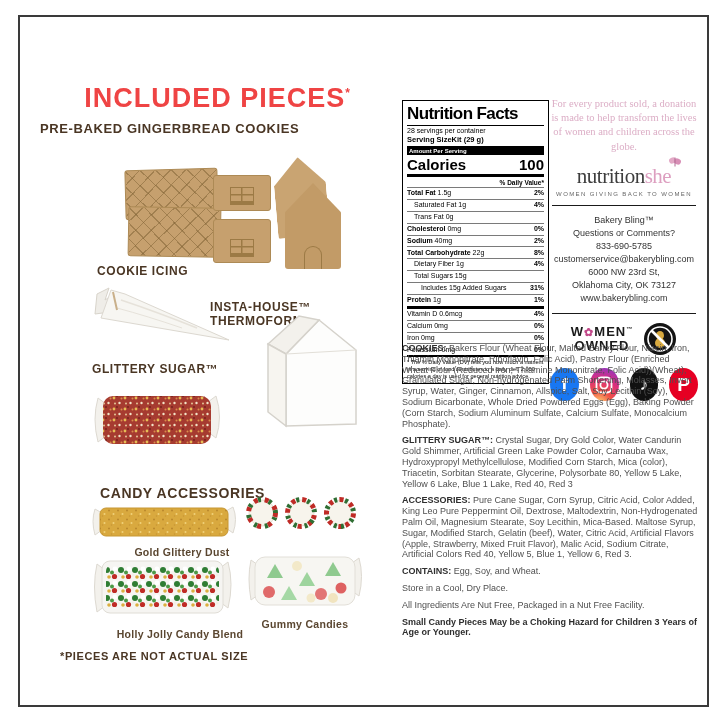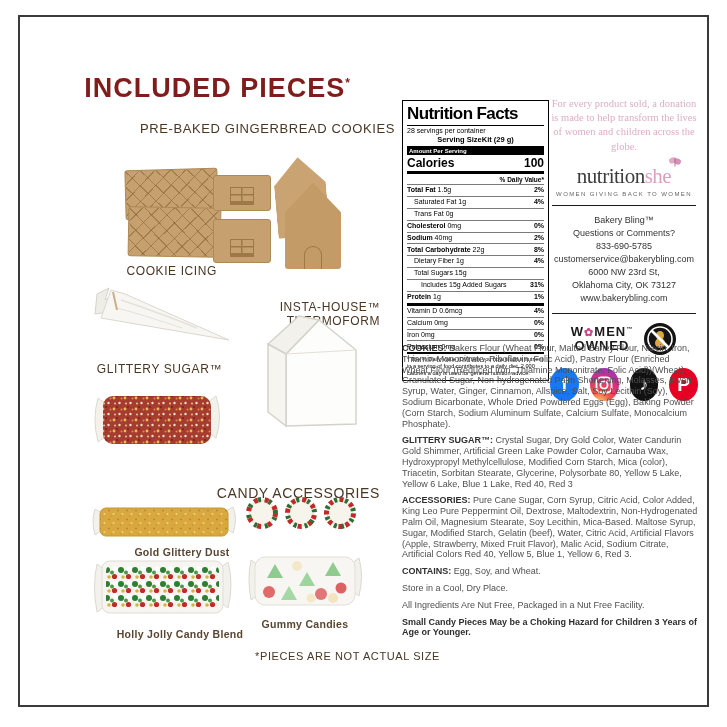--- a/index.html
+++ b/index.html
@@ -1,22 +1,22 @@
 <!DOCTYPE html>
 <html><head>
 <meta charset="utf-8">
 <style>
   html,body{margin:0;padding:0;background:#fff;}
   body{width:727px;height:727px;position:relative;font-family:"Liberation Sans",sans-serif;-webkit-font-smoothing:antialiased;}
   .frame{position:absolute;left:18px;top:15px;width:691px;height:692px;border:2px solid #3a3a3a;background:#fff;box-sizing:border-box;}
   .abs{position:absolute;}
   
-  .kit-title{left:20px;top:56px;width:355px;text-align:center;font-size:27px;font-weight:700;letter-spacing:1px;color:#7f1d1d;}
+  .kit-title{left:20px;top:66px;width:355px;text-align:center;font-size:27px;font-weight:700;letter-spacing:1px;color:#ef4444;}
   .kit-title sup{font-size:12px;}
-  .section-label{color:#4a3624;font-weight:400;letter-spacing:.6px;text-align:right;}
+  .section-label{color:#4a3624;font-weight:700;letter-spacing:.6px;text-align:left;}
   .kit-subtitle{left:20px;top:104px;width:355px;font-size:13px;}
   .lbl-icing{left:77px;top:247px;width:120px;font-size:12px;}
   .lbl-thermo{left:190px;top:283px;width:170px;font-size:12px;}
   .lbl-sugar{left:72px;top:345px;width:130px;font-size:12px;}
   .lbl-candy{left:80px;top:468px;width:280px;font-size:14px;}
   .pkg-label{color:#5a4630;font-weight:700;font-size:10.5px;text-align:center;letter-spacing:.3px;}
   .lbl-gold{left:82px;top:529px;width:160px;}
   .lbl-holly{left:60px;top:611px;width:200px;}
   .lbl-gummy{left:220px;top:601px;width:130px;}
   .not-actual{left:40px;top:633px;width:380px;font-size:11px;}
@@ -41,23 +41,23 @@
   .thermoform{left:244px;top:297px;}
   .red-packet{left:70px;top:367px;}
   .gold-packet{left:69px;top:482px;}
   .mints{left:225px;top:477px;width:112px;display:flex;gap:5px;}
   .holly-packet{left:70px;top:535px;}
   .gummy-packet{left:225px;top:533px;}
   
   .nf{left:382px;top:83px;width:147px;border:1.5px solid #000;background:#fff;padding:3px 4px;box-sizing:border-box;color:#000;}
   .nf-title{font-size:17px;font-weight:800;letter-spacing:-.6px;border-bottom:1px solid #000;padding-bottom:1px;}
   .nf-serv{font-size:7px;padding-top:1px;}
-  .nf-ss{display:flex;justify-content:center;font-size:7.5px;font-weight:700;padding:1px 0 2px;}
+  .nf-ss{display:flex;justify-content:flex-start;font-size:7.5px;font-weight:700;padding:1px 0 2px;}
   .nf-amt{background:#000;color:#fff;font-size:6px;font-weight:700;padding:1.5px 2px;}
-  .nf-cal{display:flex;justify-content:space-between;align-items:flex-end;font-size:12px;font-weight:800;border-bottom:3px solid #000;padding:1px 0;}
+  .nf-cal{display:flex;justify-content:space-between;align-items:flex-end;font-size:15px;font-weight:800;border-bottom:3px solid #000;padding:1px 0;}
   .nf-dvh{text-align:right;font-size:6.5px;font-weight:700;padding:1.5px 0;}
   .nf-row{display:flex;justify-content:space-between;border-top:1px solid #7a7a7a;font-size:7px;padding:1.2px 0;line-height:8.5px;}
   .nf-row .nf-v{font-weight:700;}
   .nf-row.ind1{padding-left:7px;}
   .nf-row.ind2{padding-left:14px;}
   .nf-bar{border-top:3.5px solid #000;margin-top:0px;}
   .nf-foot{border-top:2.5px solid #000;font-size:5.6px;line-height:6.8px;padding-top:2px;}
   
   .brand{left:530px;top:80px;width:148px;text-align:center;color:#222;}
   .donation{font-family:"Liberation Serif",serif;font-size:10.5px;line-height:1.35;color:#dcaec6;}

